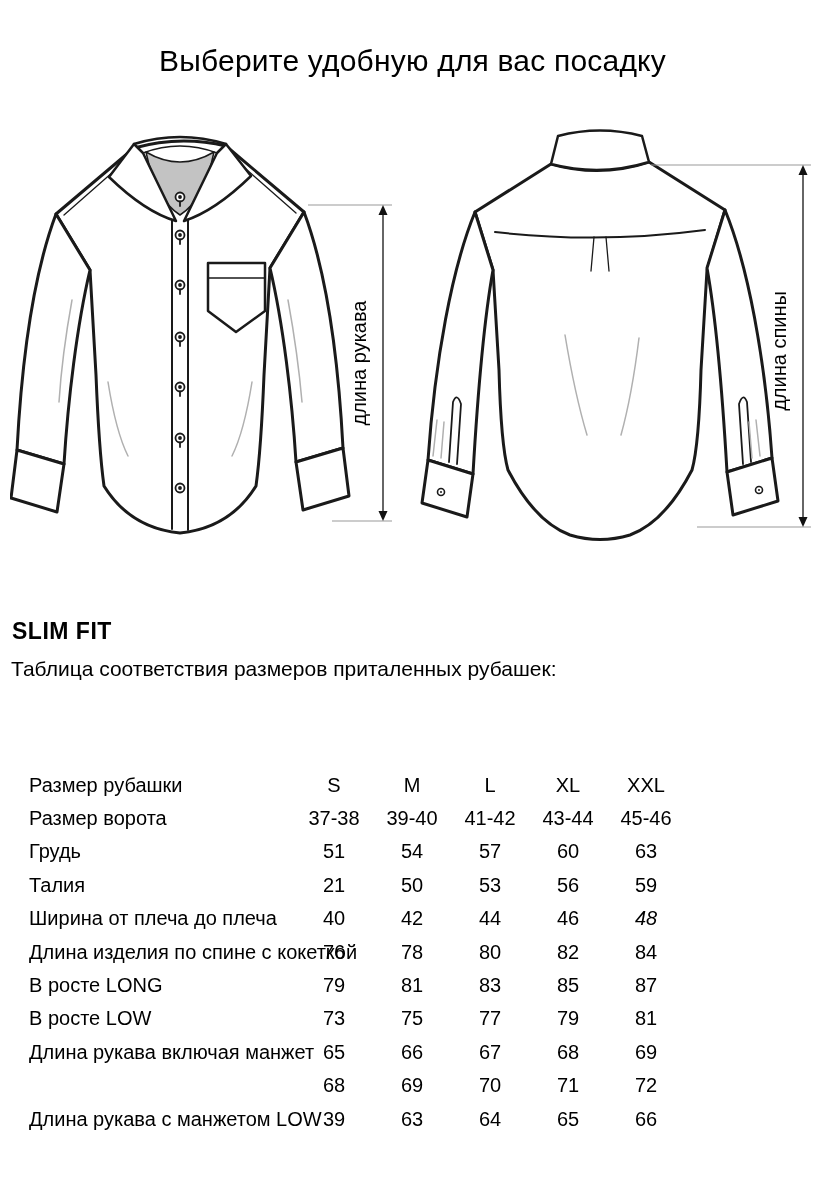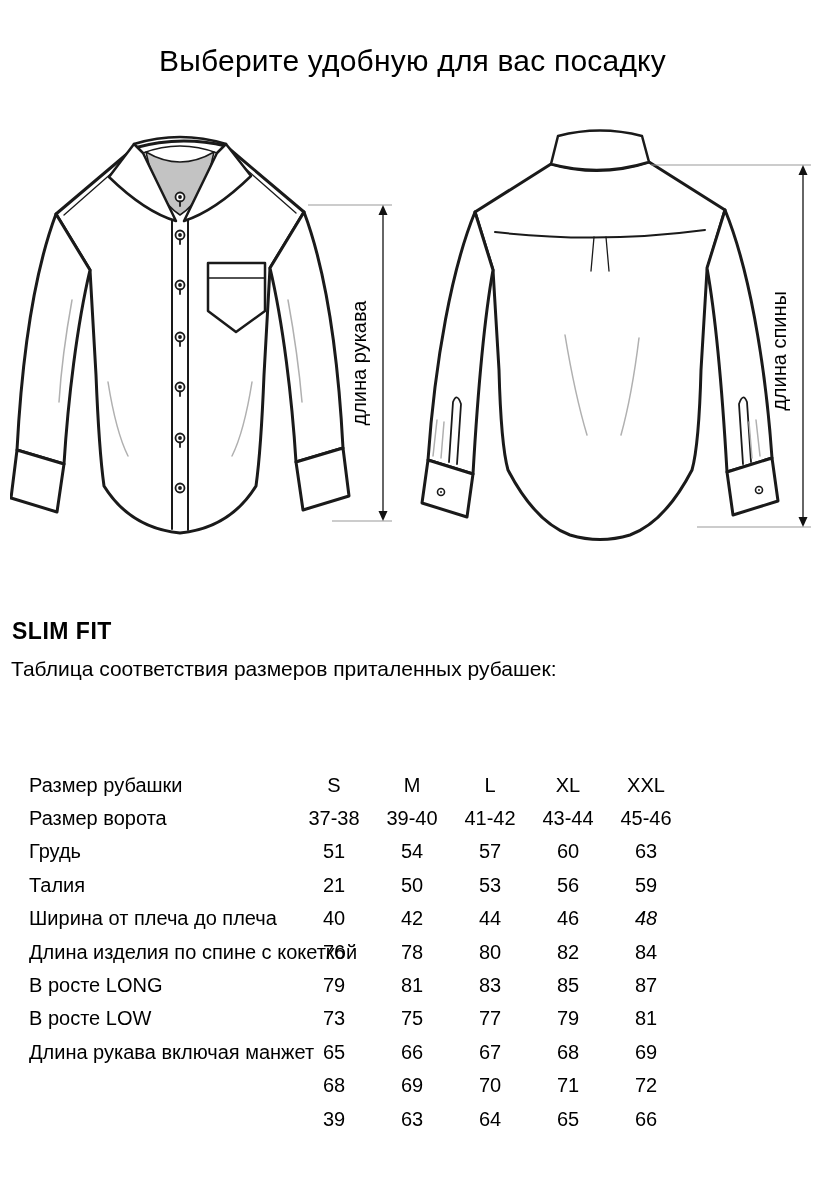--- a/index.html
+++ b/index.html
@@ -248,20 +248,21 @@
         <span class="val" style="left: 617px;">69</span>
       </div>
       <div class="row">
     <span class="val" style="left: 305px;">68</span>
         <span class="val" style="left: 383px;">69</span>
         <span class="val" style="left: 461px;">70</span>
         <span class="val" style="left: 539px;">71</span>
         <span class="val" style="left: 617px;">72</span>
       </div>
       <div class="row">
+      <span class="label">Длина рукава с манжетом LOW</span>
     <span class="val" style="left: 305px;">39</span>
         <span class="val" style="left: 383px;">63</span>
         <span class="val" style="left: 461px;">64</span>
         <span class="val" style="left: 539px;">65</span>
         <span class="val" style="left: 617px;">66</span>
       </div>
     </div>
 
 </div>
 

